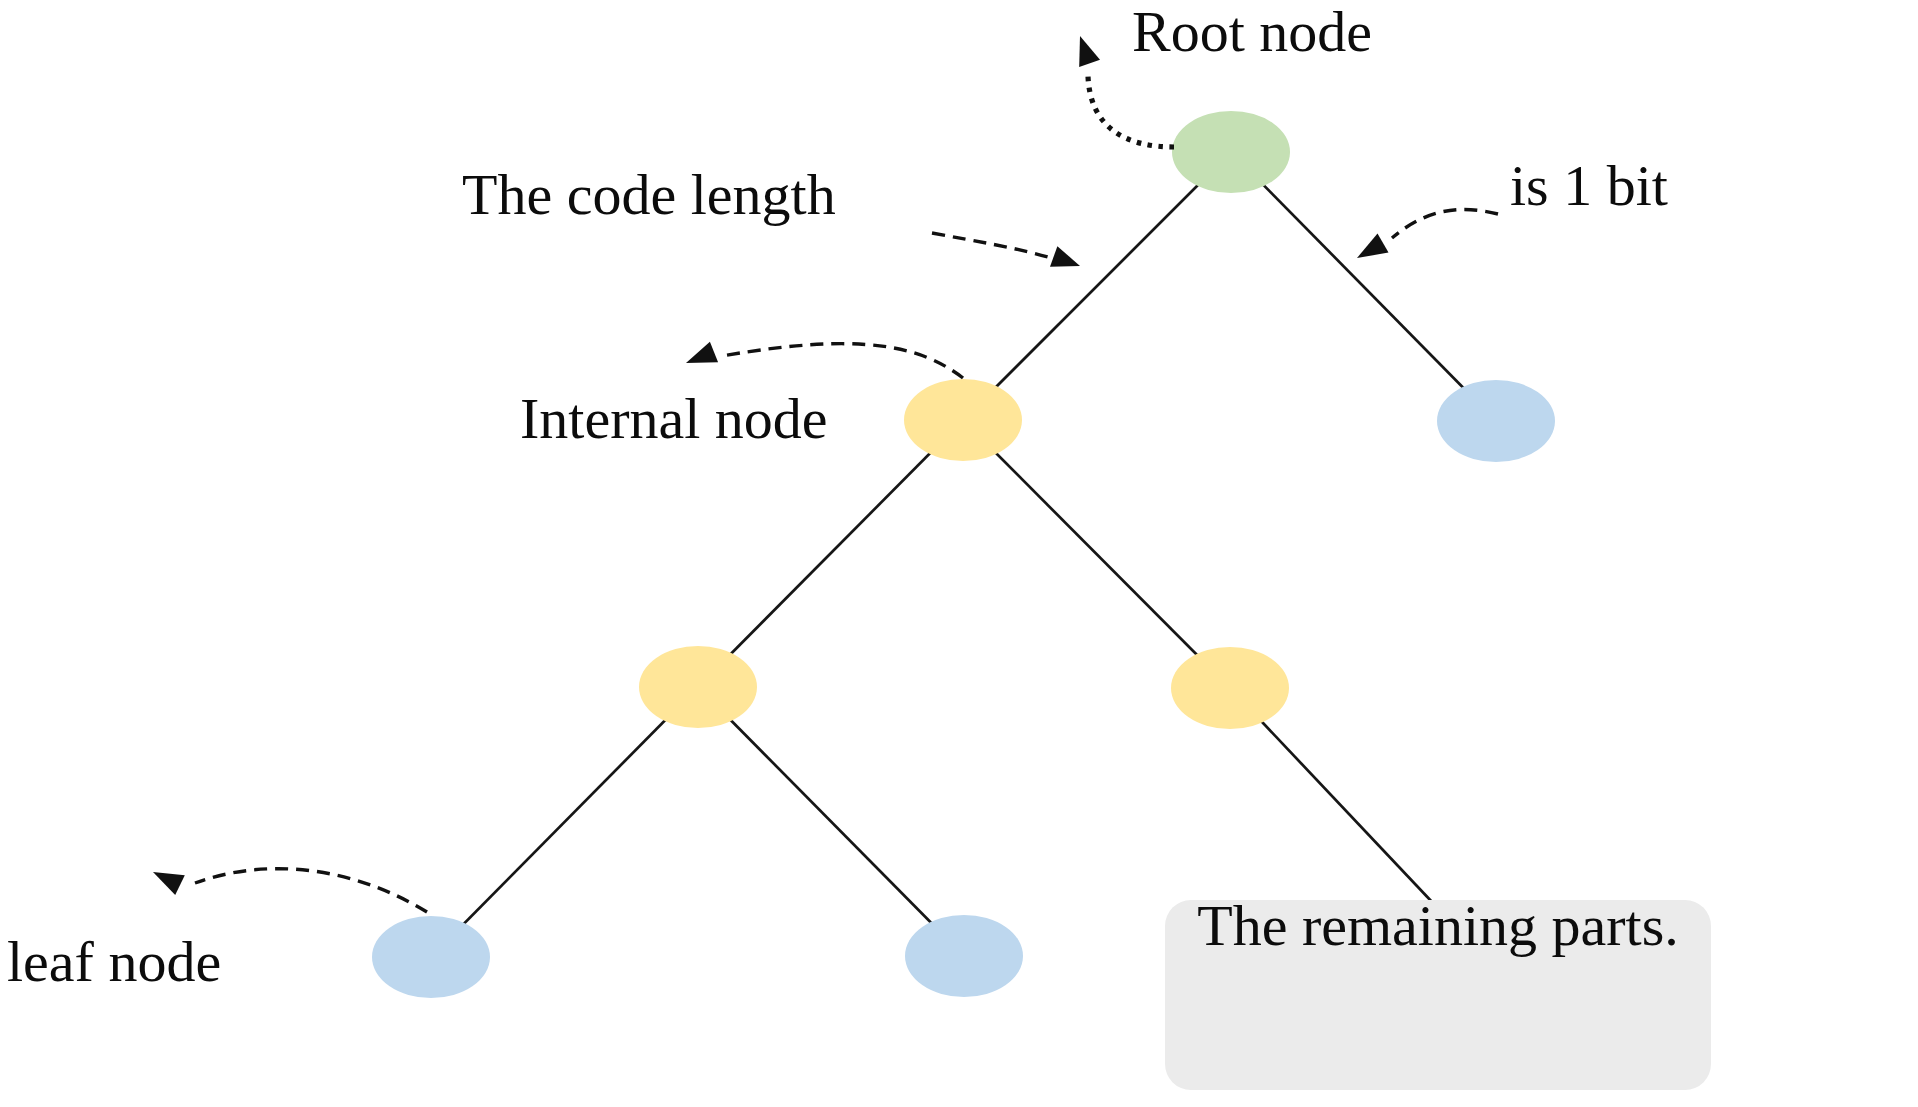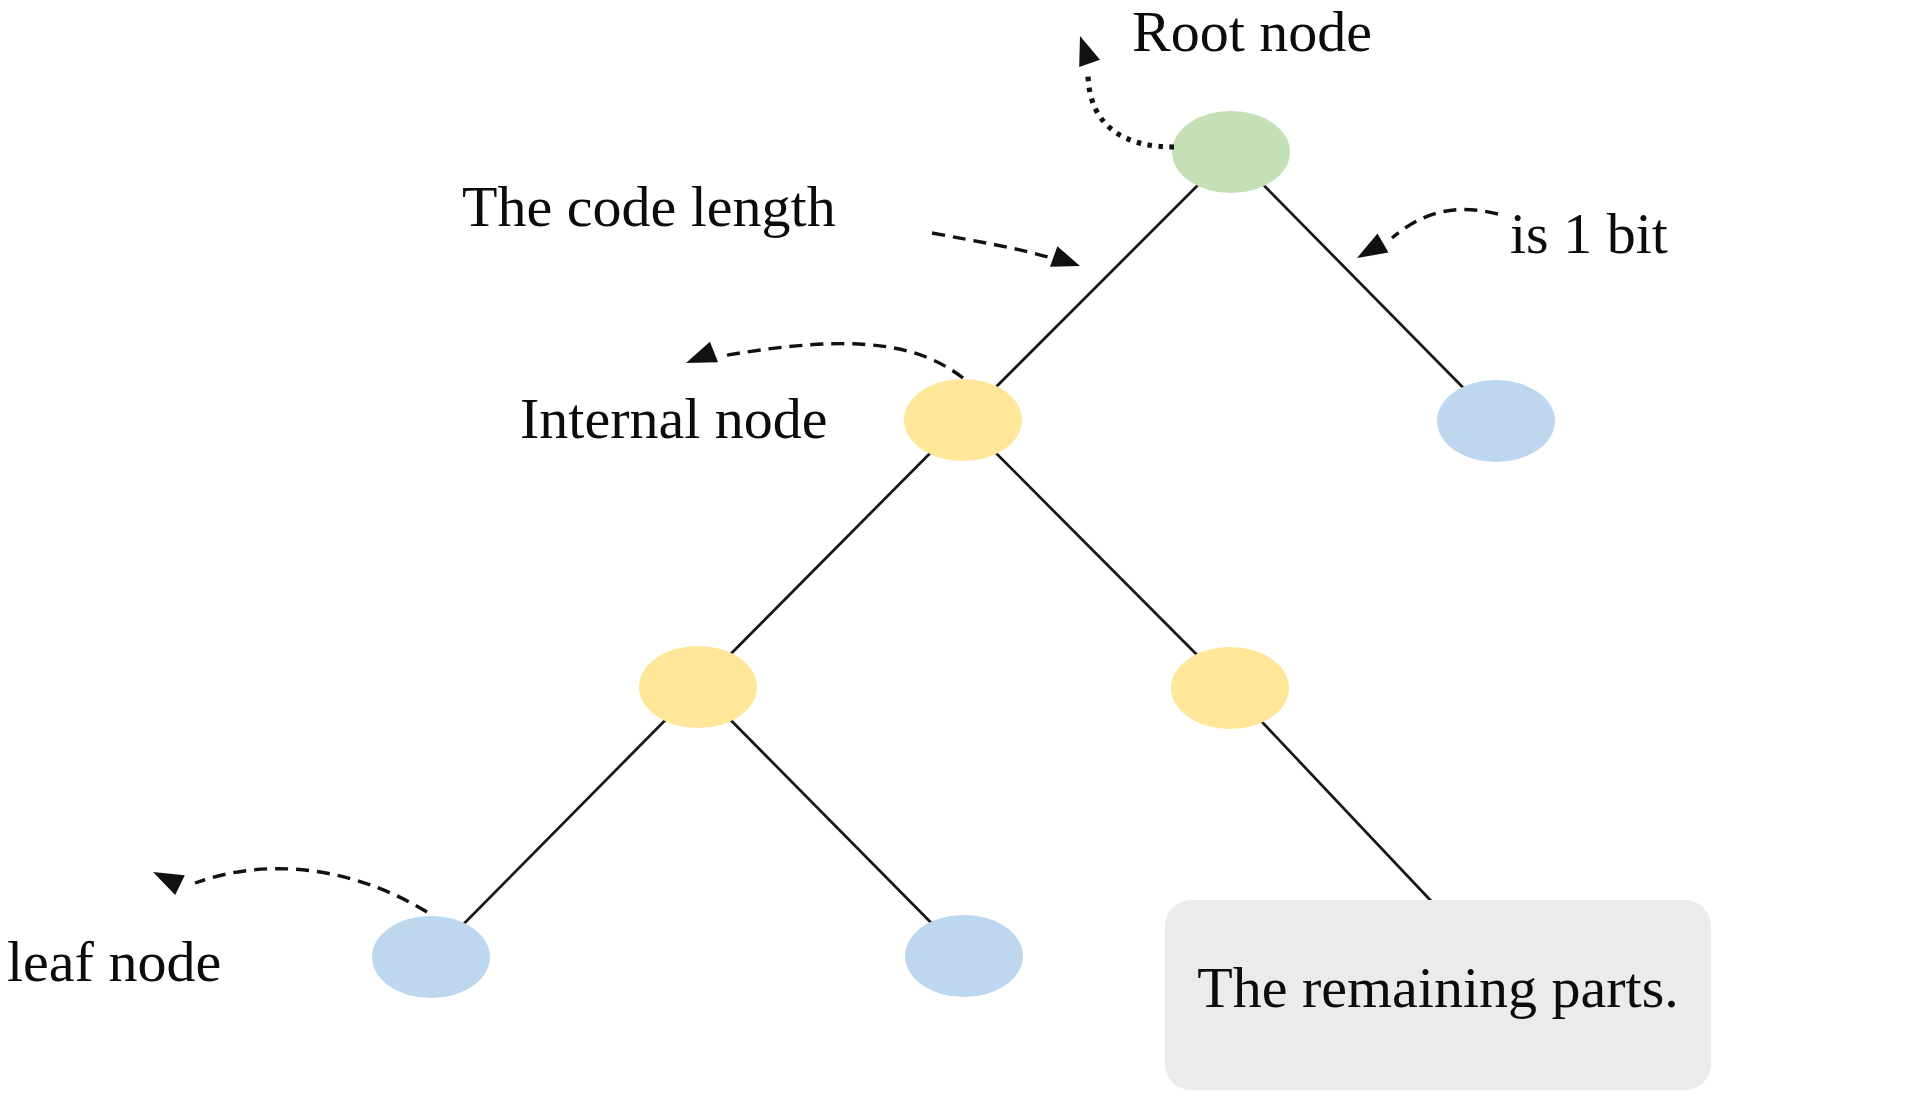--- a/index.html
+++ b/index.html
@@ -16,32 +16,31 @@
   .edge        { fill: none; stroke-width: 2.7px; }
   .arrow-dashed{ fill: none; stroke-width: 3.4px; stroke-dasharray: 13 8; }
   .arrow-dotted{ fill: none; stroke-width: 5.2px; stroke-dasharray: 4.5 6.5; }
   .label {
     position: absolute;
     font-size: 58px;
     line-height: 67px;
     white-space: nowrap;
   }
   .label-root      { left: 1132px; top: -2px; }
-  .label-codelen   { left: 462px;  top: 173px; }
+  .label-codelen   { left: 462px;  top: 161px; }
   .label-internal  { left: 520px;  top: 385px; }
   .label-shortest  { left: 1500px; top: 152px; }
-  .label-shortest .line-2 { margin-left: 10px; margin-top: 48px; }
+  .label-shortest .line-2 { margin-left: 10px; }
   .label-leaf      { left: 7px;    top: 928px; }
   .remaining-box {
     position: absolute;
     left: 1165px; top: 900px;
     width: 546px; height: 190px;
     border-radius: 26px;
     display: flex;
-    align-items: center;
     justify-content: center;
   }
   .remaining-box .box-text {
     font-size: 58px;
     transform: translateY(-8px);
     white-space: nowrap;
   }
 </style>
 </head>
 <body>

